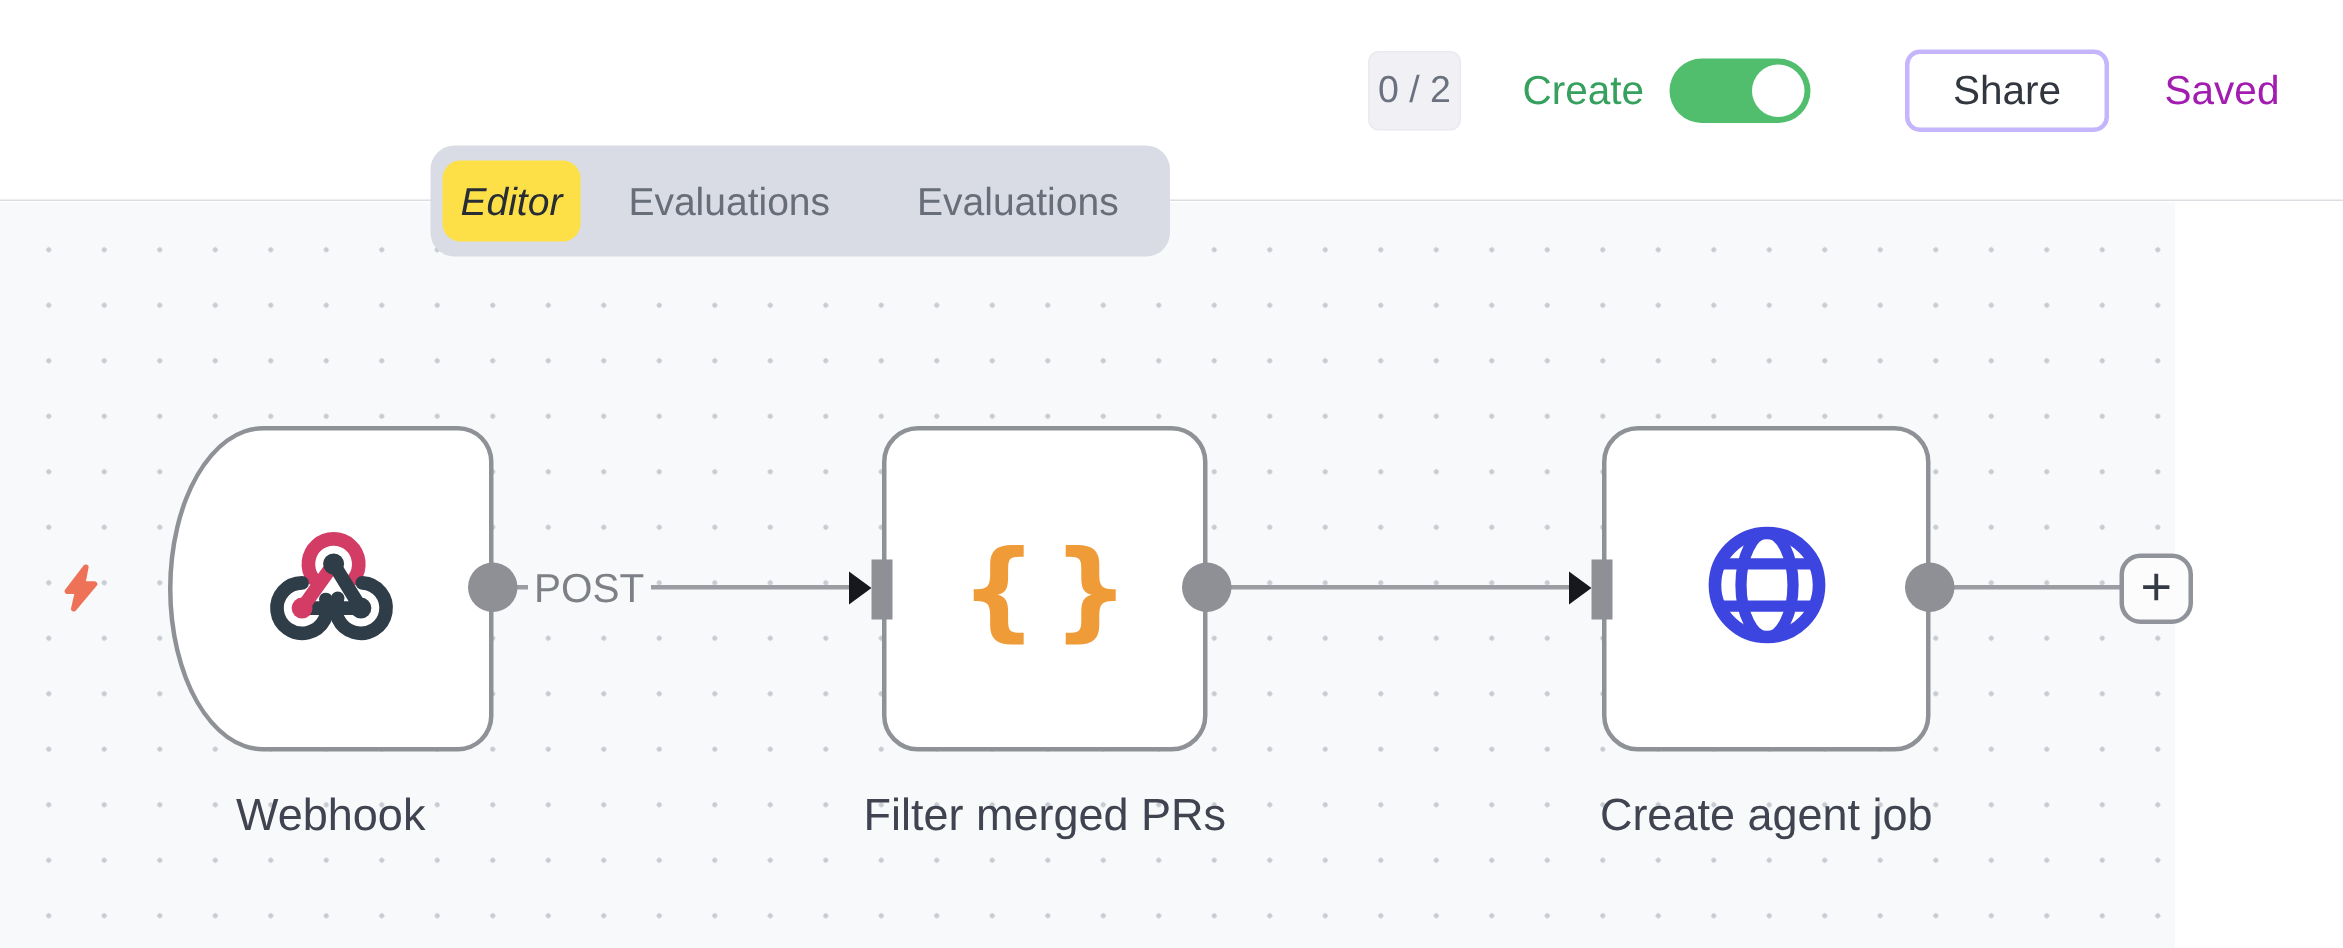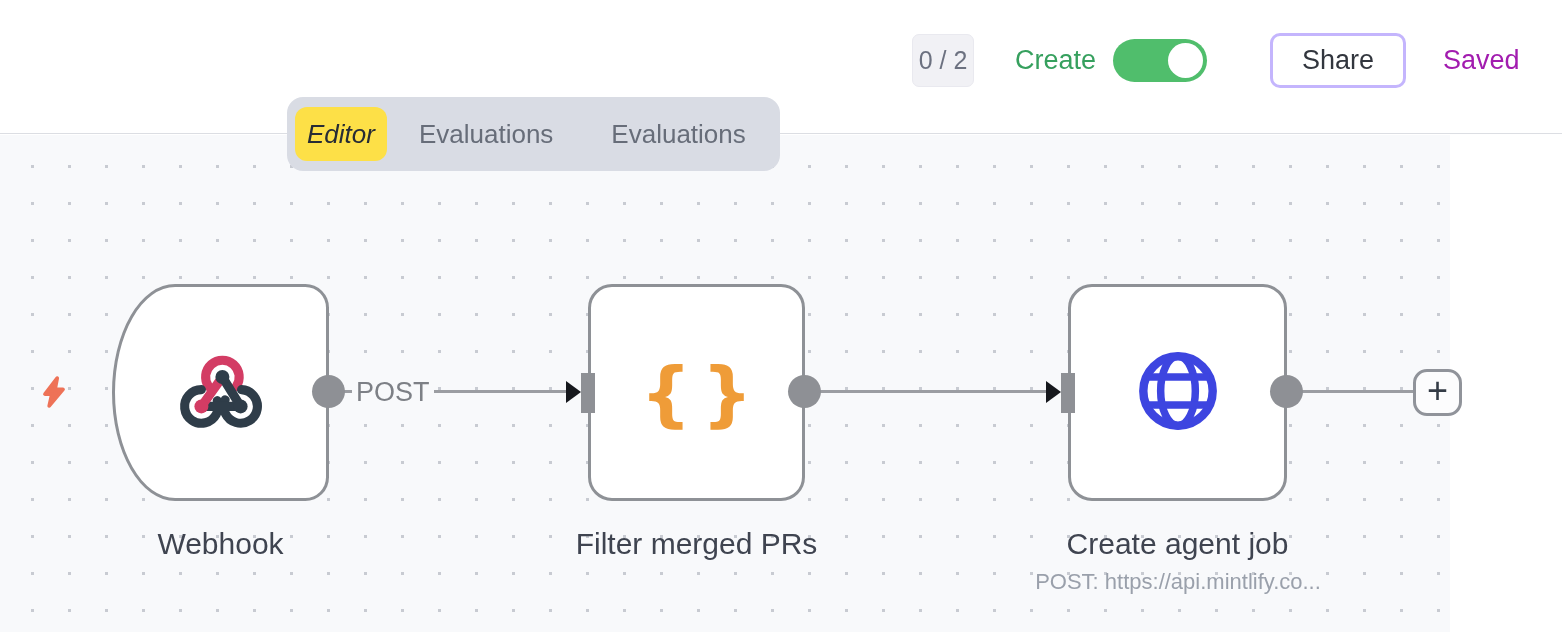--- a/index.html
+++ b/index.html
@@ -204,16 +204,15 @@
     </div>
     <div class="conn-arrow arrow-http"></div>
     <div class="endpoint-in in-http"></div>
     <div class="endpoint-out out-http"></div>
 
     <div class="add-btn">+</div>
 
     <div class="node-label label-webhook">Webhook</div>
     <div class="node-label label-http">Create agent job</div>
     <div class="node-label label-filter">Filter merged PRs</div>
-    <div class="node-subtitle">POST: https://api.mintlify.co...</div>
 
   </div>
 </div>
 
 </body></html>

